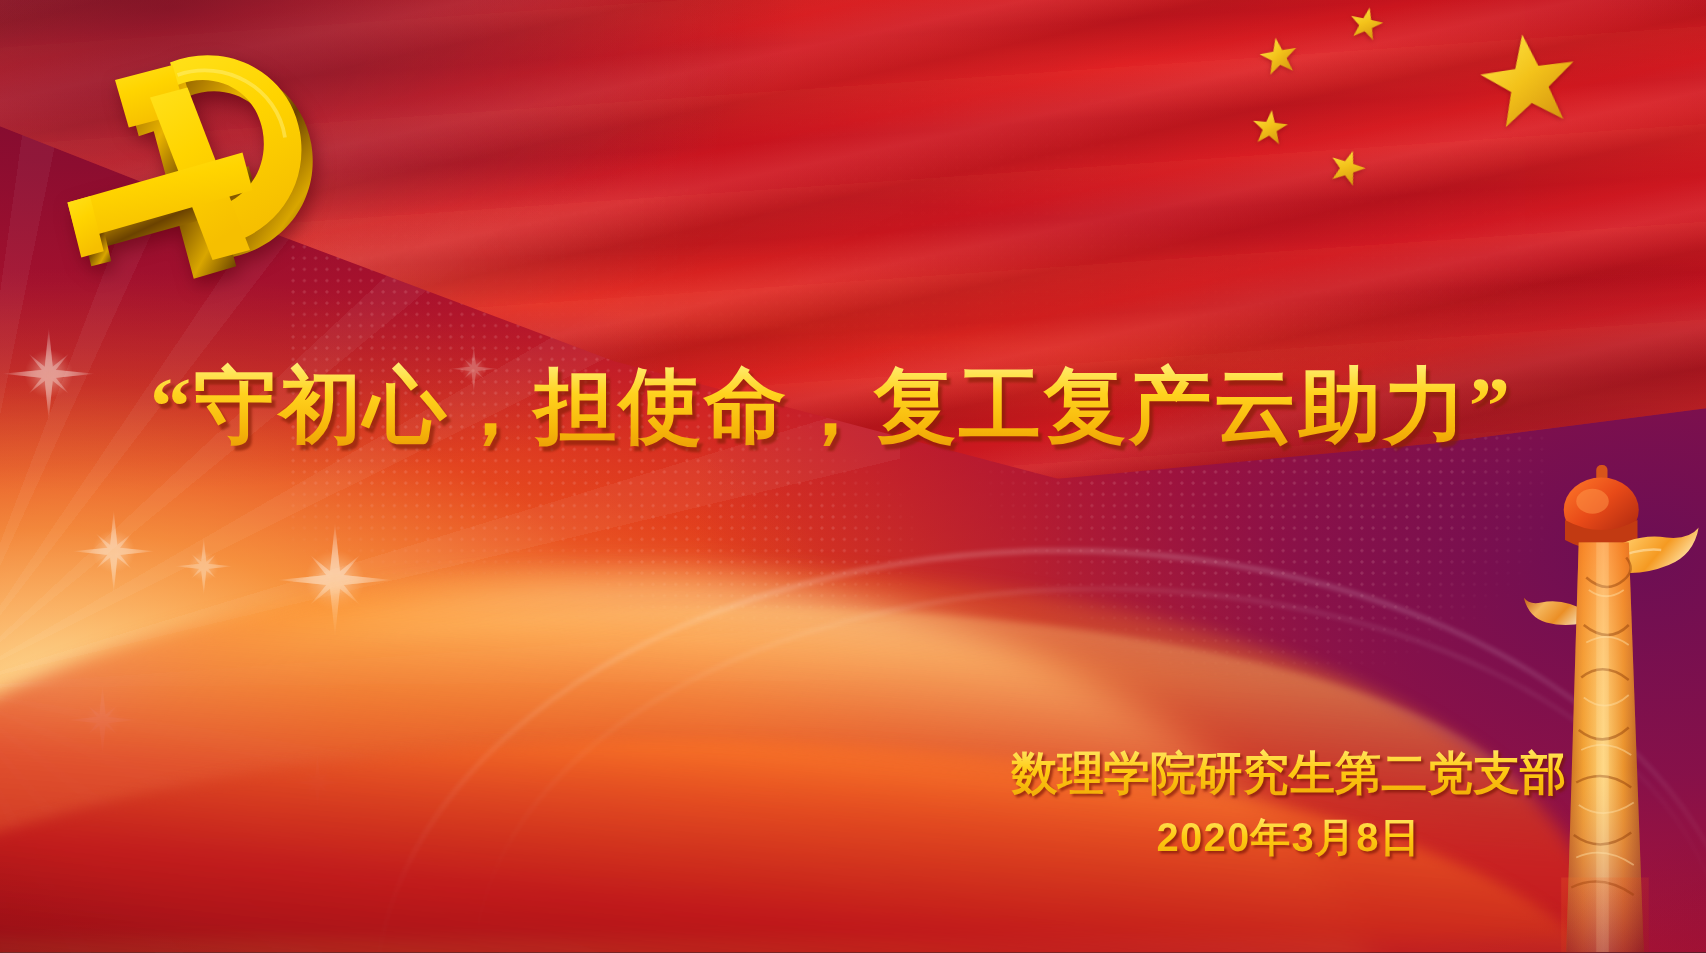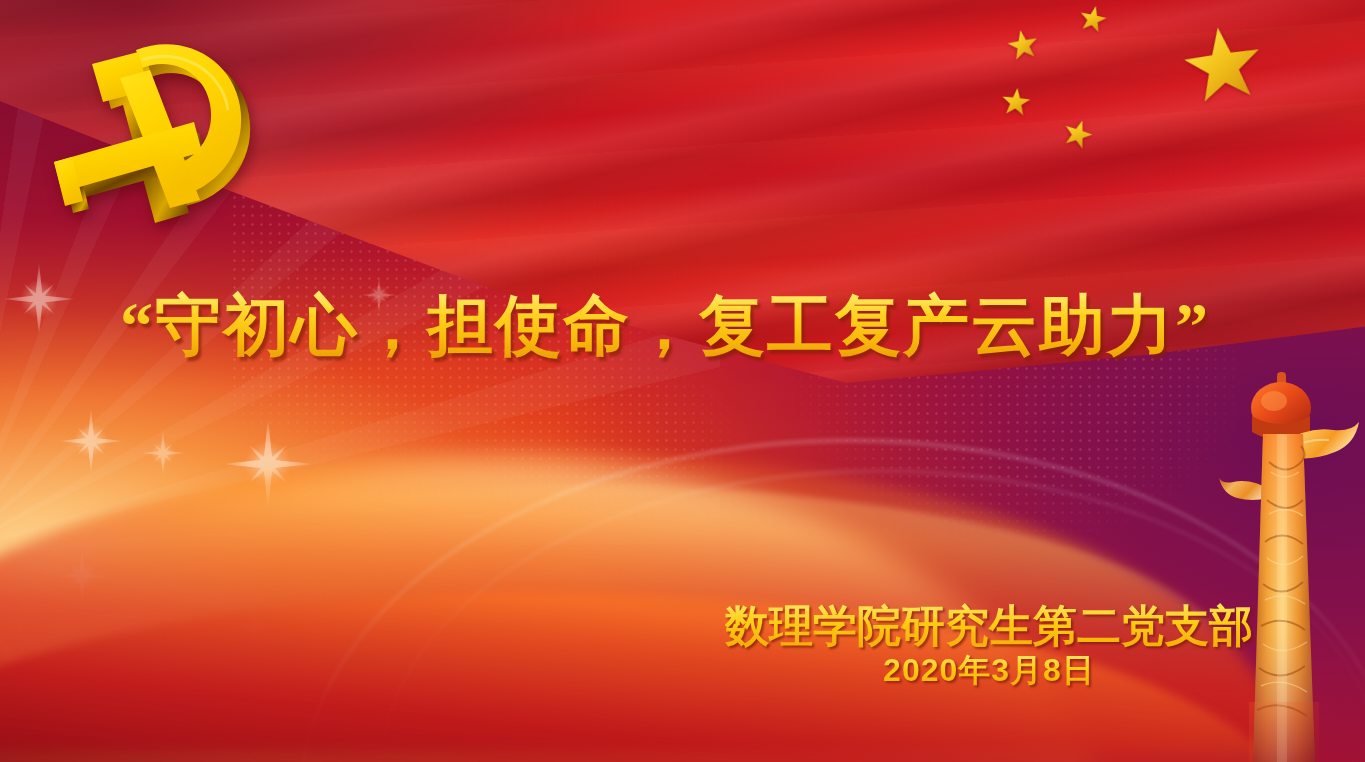--- a/index.html
+++ b/index.html
@@ -174,30 +174,30 @@
 
   
   .footer{
     position:absolute;right:112px;bottom:72px;
     text-align:center;
     z-index:30;
   }
   .footer div{
     font-family:"Liberation Sans","DejaVu Sans",sans-serif;
     font-weight:700;
-    font-size:44px;
+    font-size:37px;
     line-height:1.18;
     color:#ffc40d;
     background:linear-gradient(180deg,#ffe96b 0%,#ffcb12 45%,#f0a906 100%);
     -webkit-background-clip:text;background-clip:text;
     -webkit-text-fill-color:transparent;
     filter:drop-shadow(2px 2px 1px rgba(120,20,5,.65));
     white-space:nowrap;
   }
-  .footer .f-date{font-size:32px;letter-spacing:1px;}
+  .footer .f-date{font-size:32px;letter-spacing:1px;margin-top:12px;}
 
   
   .vignette{
     background:radial-gradient(120% 110% at 50% 46%, rgba(0,0,0,0) 55%, rgba(60,0,14,.30) 100%);
   }
 </style>
 </head>
 <body>
 
 <div id="poster">

